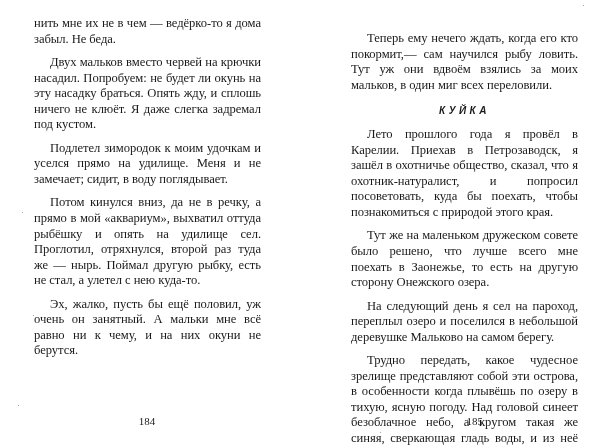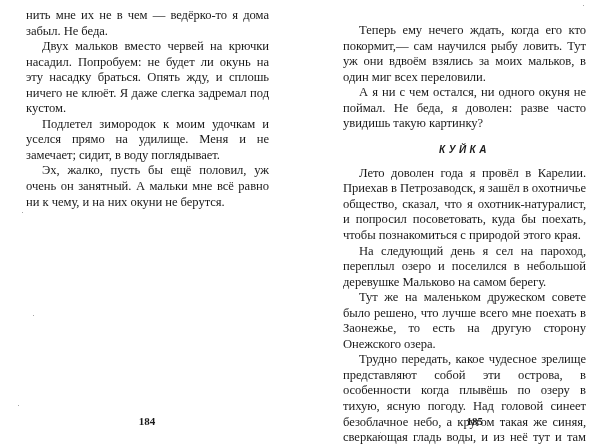--- a/index.html
+++ b/index.html
@@ -34,21 +34,21 @@
       width: 243px;
       font-size: 12.6px;
       line-height: 15.55px;
       text-align: justify;
       letter-spacing: -0.05px;
     }
     .page-left .column { left: 26px; }
     .page-right .column { left: 43px; top: 23px; }
 
     .para {
-      margin: 0;
+      margin: 8px;
       text-indent: 16px;
       hyphens: manual;
     }
     .para.no-indent { text-indent: 0; }
 
     .chapter-title {
       margin: 12px 0 10px 0;
       text-align: center;
       font-family: "Liberation Sans", "DejaVu Sans", sans-serif;
       font-weight: bold;
@@ -59,21 +59,20 @@
       font-style: italic;
     }
 
     .page-number {
       position: absolute;
       top: 414px;
       font-size: 11px;
       line-height: 14px;
       text-align: center;
       width: 40px;
-      font-weight: bold;
     }
     .page-left .page-number { left: 127px; }
     .page-right .page-number { left: 143px; text-align: right; }
 
     .speck {
       position: absolute;
       width: 1px; height: 1px;
       background: #888;
       border-radius: 50%;
     }
@@ -81,37 +80,37 @@
 </head>
 <body>
 
 <div class="spread">
 
   <div class="page page-left">
     <div class="column">
       <p class="para no-indent">нить мне их не в чем — ведёрко-то я дома забыл. Не беда.</p>
       <p class="para">Двух мальков вместо червей на крючки насадил. Попробуем: не будет ли окунь на эту насадку браться. Опять жду, и сплошь ничего не клюёт. Я даже слегка задремал под кустом.</p>
       <p class="para">Подлетел зимородок к моим удочкам и уселся прямо на удилище. Меня и не замечает; сидит, в воду поглядывает.</p>
+      <p class="para">Потом кинулся вниз, да не в речку, а прямо в мой «аквариум», выхватил оттуда рыбёшку и опять на удилище сел. Проглотил, отряхнулся, второй раз туда же — нырь. Поймал другую рыбку, есть не стал, а улетел с нею куда-то.</p>
       <p class="para">Эх, жалко, пусть бы ещё половил, уж очень он занятный. А мальки мне всё равно ни к чему, и на них окуни не берутся.</p>
 
     </div>
     <div class="page-number">184</div>
     <span class="speck" style="left:22px; top:212px;"></span>
     <span class="speck" style="left:33px; top:315px;"></span>
     <span class="speck" style="left:18px; top:405px;"></span>
   </div>
 
   <div class="page page-right">
     <div class="column">
       <p class="para">Теперь ему нечего ждать, когда его кто покормит,— сам научился рыбу ловить. Тут уж они вдвоём взялись за моих мальков, в один миг всех переловили.</p>
-      <p class="para">А я ни с чем остался, ни одного окуня не поймал. Не беда, я доволен: разве часто увидишь такую картинку?</p>
       <h2 class="chapter-title">КУЙКА</h2>
-      <p class="para">Лето доволен года я провёл в Карелии. Приехав в Петрозаводск, я зашёл в охотничье общество, сказал, что я охотник-натуралист, и попросил посоветовать, куда бы поехать, чтобы познакомиться с природой этого края.</p>
+      <p class="para">Лето прошлого года я провёл в Карелии. Приехав в Петрозаводск, я зашёл в охотничье общество, сказал, что я охотник-натуралист, и попросил посоветовать, куда бы поехать, чтобы познакомиться с природой этого края.</p>
+      <p class="para">Тут же на маленьком дружеском совете было решено, что лучше всего мне поехать в Заонежье, то есть на другую сторону Онежского озера.</p>
       <p class="para">На следующий день я сел на пароход, переплыл озеро и поселился в небольшой деревушке Мальково на самом берегу.</p>
-      <p class="para">Тут же на маленьком дружеском совете было решено, что лучше всего мне поехать в Заонежье, то есть на другую сторону Онежского озера.</p>
       <p class="para">Трудно передать, какое чудесное зрелище представляют собой эти острова, в особенности когда плывёшь по озеру в тихую, ясную погоду. Над головой синеет безоблачное небо, а кругом такая же синяя, сверкающая гладь воды, и из неё тут и там поднимаются зелёные, покрытые лесом острова.</p>
 
     </div>
     <div class="page-number">185</div>
     <span class="speck" style="left:283px; top:5px;"></span>
     <span class="speck" style="left:80px; top:432px;"></span>
   </div>
 
 </div>
 

